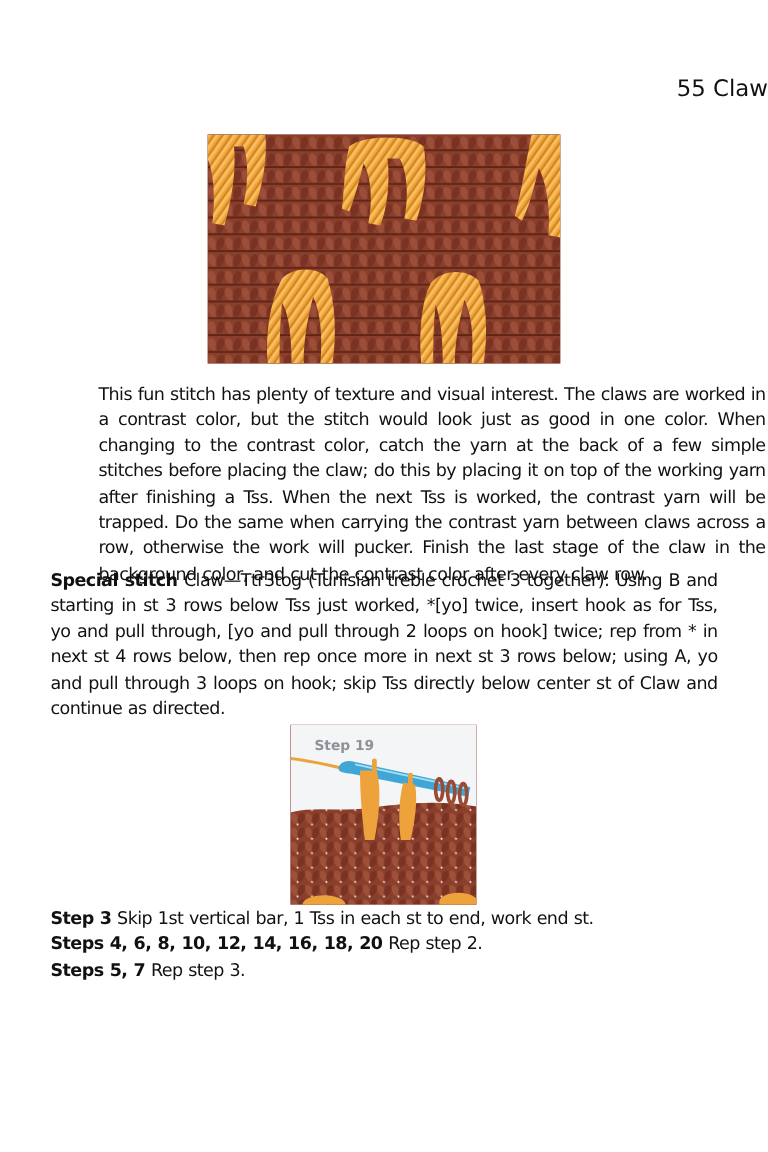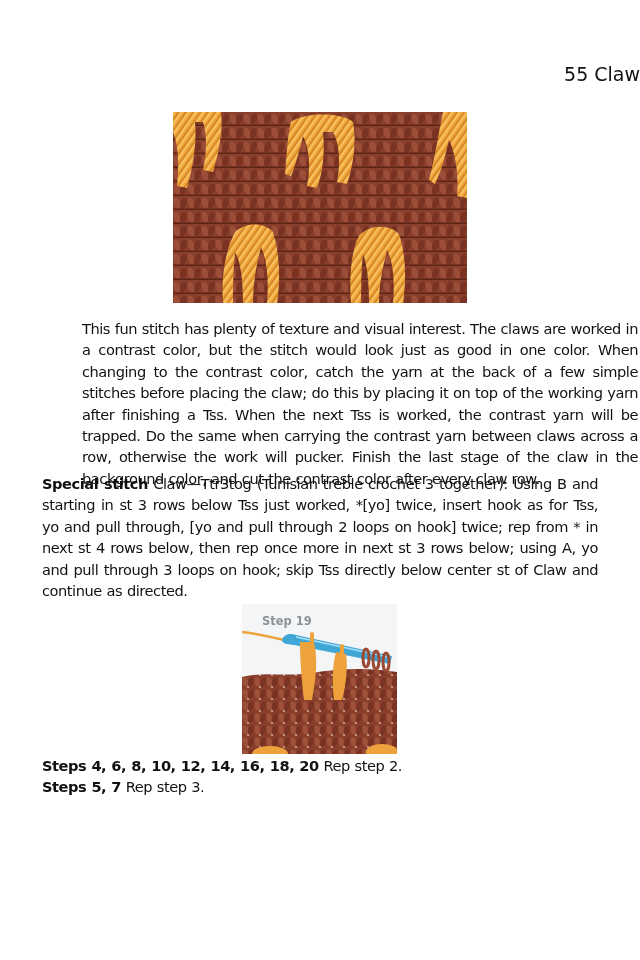--- a/index.html
+++ b/index.html
@@ -90,15 +90,16 @@
       <rect x="98" y="40" width="4" height="14" rx="2"></rect>
     </g>
 
     <ellipse cx="28" cy="150" rx="18" ry="8" fill="#eea23c"></ellipse>
     <ellipse cx="140" cy="148" rx="16" ry="8" fill="#eea23c"></ellipse>
   </svg>
   <div class="step-label">Step 19</div>
 </div>
 
 <div class="body-text steps">
+  <p><b>Step 3</b><span> Skip 1st vertical bar, 1 Tss in each st to end, work end st.</span></p>
   <p><b>Steps 4, 6, 8, 10, 12, 14, 16, 18, 20</b><span> Rep step 2.</span></p>
   <p><b>Steps 5, 7</b><span> Rep step 3.</span></p>
 </div>
 
 </body></html>

